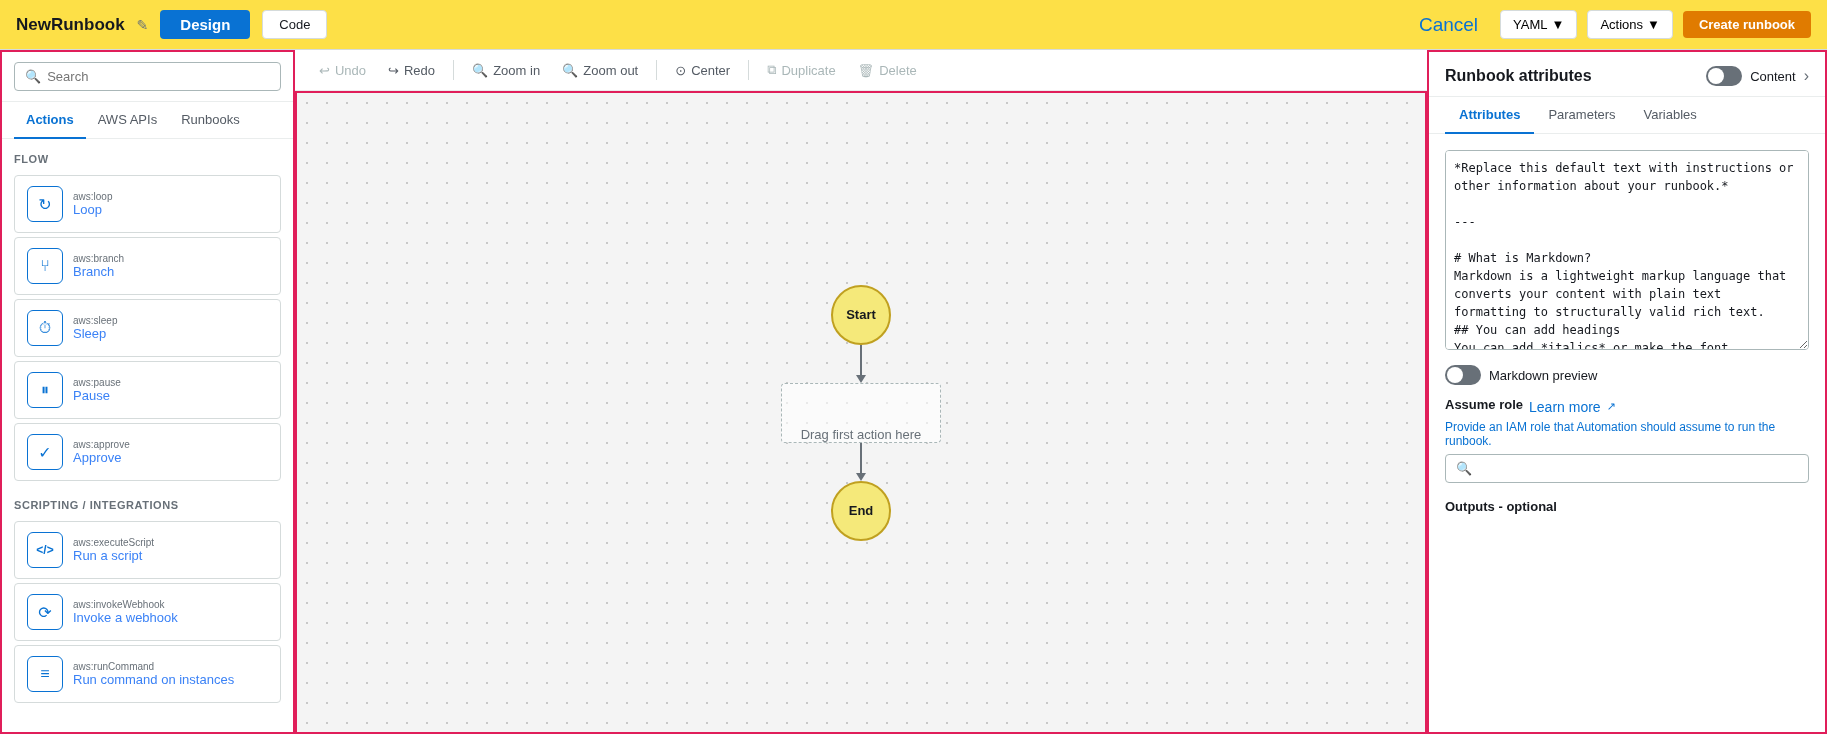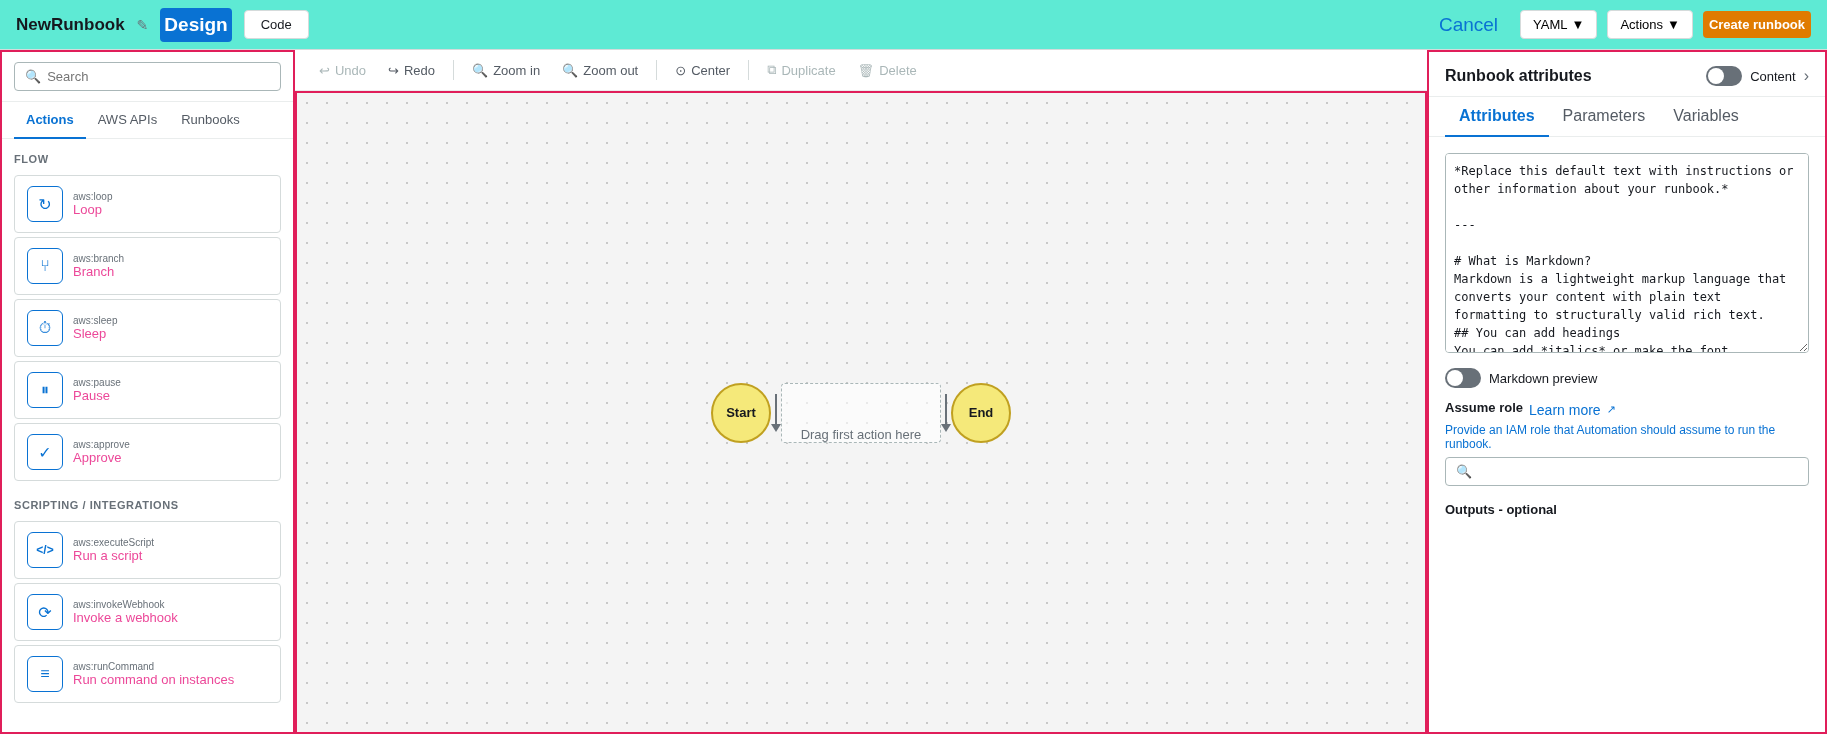--- a/index.html
+++ b/index.html
@@ -1,29 +1,29 @@
 <!DOCTYPE html>
 <html><head>
   <meta charset="utf-8">
   <style>
     * { box-sizing: border-box; margin: 0; padding: 0; }
     body { font-family: -apple-system, BlinkMacSystemFont, 'Segoe UI', Arial, sans-serif; font-size: 13px; background: #f8f8f8; color: #16191f; overflow: hidden; }
 
     
     .top-bar {
       display: flex; align-items: center; justify-content: space-between;
-      padding: 0 16px; height: 50px; background: #5eead4;
+      padding: 0 16px; height: 50px; background: #fde047;
       border-bottom: 1px solid #d5dbdb;
     }
     .top-bar-left { display: flex; align-items: center; gap: 12px; }
     .runbook-title { font-size: 17px; font-weight: 700; color: #16191f; }
     .edit-icon { color: #687078; cursor: pointer; font-size: 14px; }
     .btn-design {
       background: #0972d3; color: #fff; border: none; border-radius: 4px;
-      padding: 6px 4px; font-size: 19px; cursor: pointer; font-weight: 600;
+      padding: 6px 20px; font-size: 15px; cursor: pointer; font-weight: 600;
     }
     .btn-code {
       background: #fff; color: #16191f; border: 1px solid #d5dbdb; border-radius: 4px;
       padding: 6px 16px; font-size: 13px; cursor: pointer;
     }
     .top-bar-right { display: flex; align-items: center; gap: 10px; }
     .btn-cancel {
       background: none; border: none; color: #0972d3; font-size: 19px; cursor: pointer; padding: 6px 12px;
     }
     .btn-yaml {
@@ -31,21 +31,21 @@
       background: #fff; border: 1px solid #d5dbdb; border-radius: 4px;
       padding: 6px 12px; font-size: 13px; cursor: pointer;
     }
     .btn-actions-top {
       display: flex; align-items: center; gap: 4px;
       background: #fff; border: 1px solid #d5dbdb; border-radius: 4px;
       padding: 6px 12px; font-size: 13px; cursor: pointer;
     }
     .btn-create {
       background: #e07b00; color: #fff; border: none; border-radius: 4px;
-      padding: 6px 6px; font-size: 13px; cursor: pointer; font-weight: 600;
+      padding: 6px 16px; font-size: 13px; cursor: pointer; font-weight: 600;
     }
 
     
     .main-layout {
       display: flex; height: calc(100vh - 50px);
     }
 
     
     .left-sidebar {
       width: 295px; min-width: 295px; background: #fff;
@@ -81,21 +81,21 @@
       display: flex; align-items: center; gap: 10px;
       padding: 10px 12px; border: 1px solid #d5dbdb; border-radius: 4px;
       margin: 4px 12px; cursor: grab; background: #fff;
     }
     .action-icon {
       width: 36px; height: 36px; border: 1.5px solid #0972d3; border-radius: 6px;
       display: flex; align-items: center; justify-content: center; color: #0972d3; font-size: 16px; flex-shrink: 0;
     }
     .action-text { display: flex; flex-direction: column; }
     .action-ns { font-size: 10px; color: #687078; }
-    .action-name { font-size: 13px; color: #ec4899; font-weight: 500; }
+    .action-name { font-size: 13px; color: #3b82f6; font-weight: 500; }
 
     
     .collapse-btn {
       position: absolute; top: 50%; right: -14px; transform: translateY(-50%);
       width: 14px; height: 40px; background: #d5dbdb; border: none; cursor: pointer;
       display: flex; align-items: center; justify-content: center; border-radius: 0 4px 4px 0;
       z-index: 10; font-size: 10px; color: #545b64;
     }
 
     
@@ -123,21 +123,21 @@
       background-color: #f4f4f4;
       background-image: radial-gradient(circle, #c8c8c8 1px, transparent 1px);
       background-size: 20px 20px;
       border: 2px solid #e01e5a;
       position: relative;
     }
 
     
     .flow-diagram {
       position: absolute; top: 50%; left: 50%; transform: translate(-50%, -50%);
-      display: flex; flex-direction: row; align-items: center; gap: 0;
+      display: flex; flex-direction: column; align-items: center; gap: 0;
     }
     .flow-node-start, .flow-node-end {
       width: 60px; height: 60px; border-radius: 50%; border: 2px solid #c0a020;
       background: #f5e97a; display: flex; align-items: center; justify-content: center;
       font-size: 13px; font-weight: 600; color: #16191f; cursor: pointer;
     }
     .flow-arrow {
       display: flex; flex-direction: column; align-items: center;
     }
     .flow-arrow-line { width: 2px; height: 30px; background: #687078; }
@@ -171,21 +171,21 @@
       position: absolute; top: 0; left: 0; right: 0; bottom: 0;
       background: #687078; border-radius: 20px; transition: background 0.2s;
     }
     .toggle-thumb {
       position: absolute; top: 2px; left: 2px; width: 16px; height: 16px;
       background: #fff; border-radius: 50%; transition: left 0.2s;
     }
 
     .panel-tabs { display: flex; padding: 0 16px; border-bottom: 1px solid #eaeded; }
     .panel-tab {
-      padding: 10px 14px; font-size: 16px; cursor: pointer; border: none; background: none;
+      padding: 10px 14px; font-size: 13px; cursor: pointer; border: none; background: none;
       color: #545b64; border-bottom: 2px solid transparent; margin-bottom: -1px;
     }
     .panel-tab.active { color: #0972d3; border-bottom: 2px solid #0972d3; font-weight: 600; }
 
     .panel-content { padding: 16px; }
     .field-label { font-size: 13px; font-weight: 600; color: #16191f; margin-bottom: 4px; }
     .field-desc { font-size: 12px; color: #687078; margin-bottom: 8px; line-height: 1.4; }
 
     .description-textarea {
       width: 100%; height: 200px; border: 1px solid #aab7b8; border-radius: 4px;

